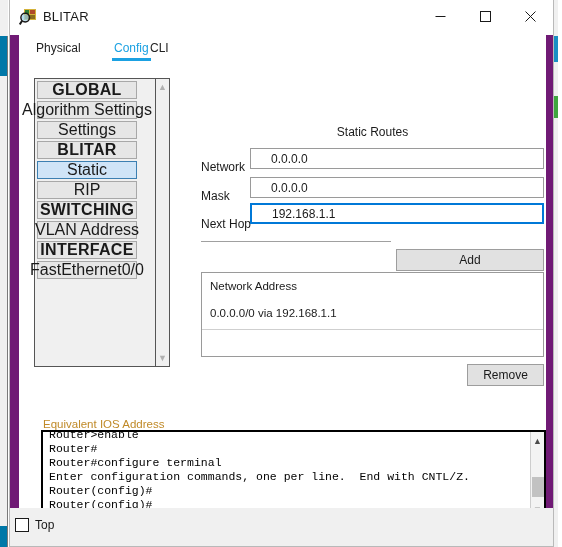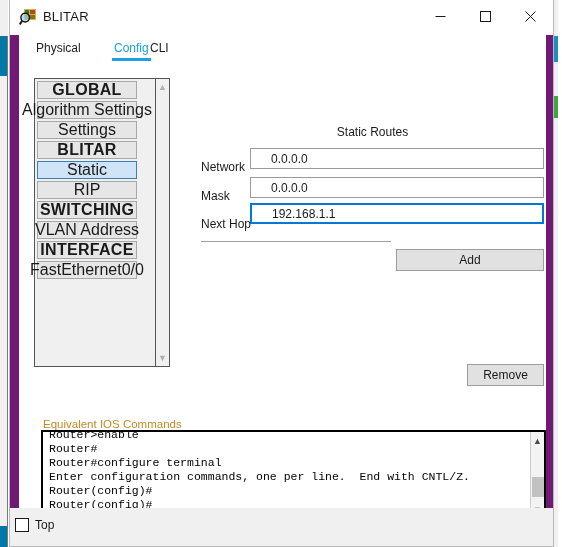--- a/index.html
+++ b/index.html
@@ -467,24 +467,29 @@
     <div class="field-label" id="lbl-mask">Mask</div>
     <input class="field-input" id="in-mask" value="0.0.0.0" style="">
 
     <div class="field-label" id="lbl-nexthop">Next Hop</div>
     <input class="field-input focused" id="in-nexthop" value="192.168.1.1" style="">
 
     <div id="divider-line"></div>
 
     <div class="gbutton" id="btn-add">Add</div>
 
+    <div id="routes-box">
+      <div class="routes-head">Network Address</div>
+      <div class="routes-row">0.0.0.0/0 via 192.168.1.1</div>
+      <div id="routes-sep"></div>
+    </div>
 
     <div class="gbutton" id="btn-remove">Remove</div>
 
-    <div id="ios-label">Equivalent IOS Commands</div>
+    <div id="ios-label">Equivalent IOS Address</div>
     <div id="ios-box">
       <div id="ios-text">Router&gt;enable
 Router#
 Router#configure terminal
 Enter configuration commands, one per line.  End with CNTL/Z.
 Router(config)#
 Router(config)#</div>
       <div id="ios-scroll">
         <div class="ios-arrow up">▲</div>
         <div id="ios-thumb"></div>

